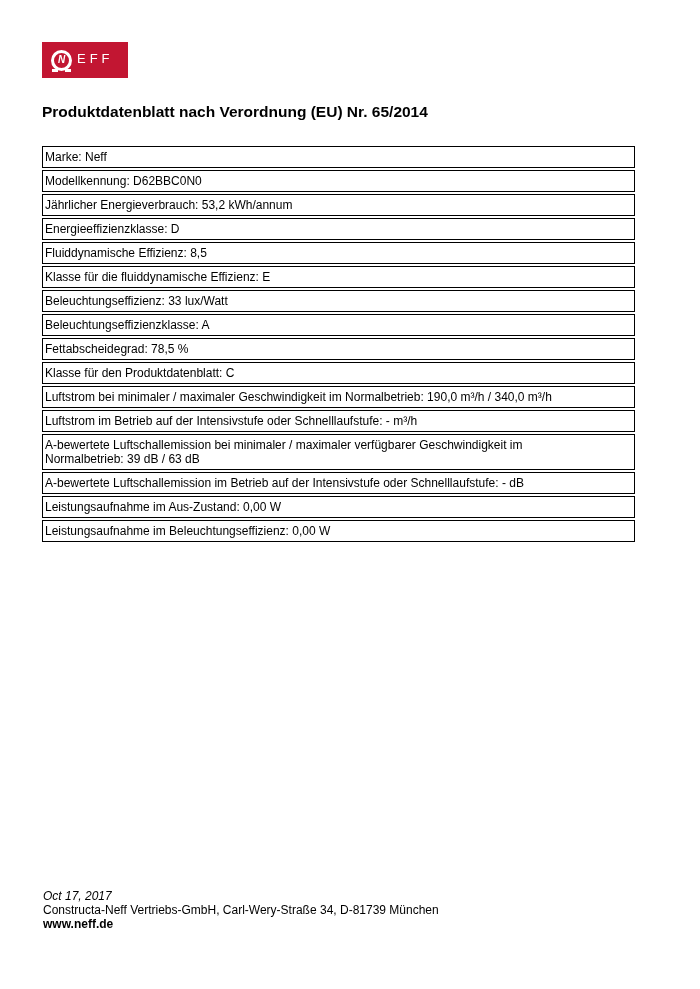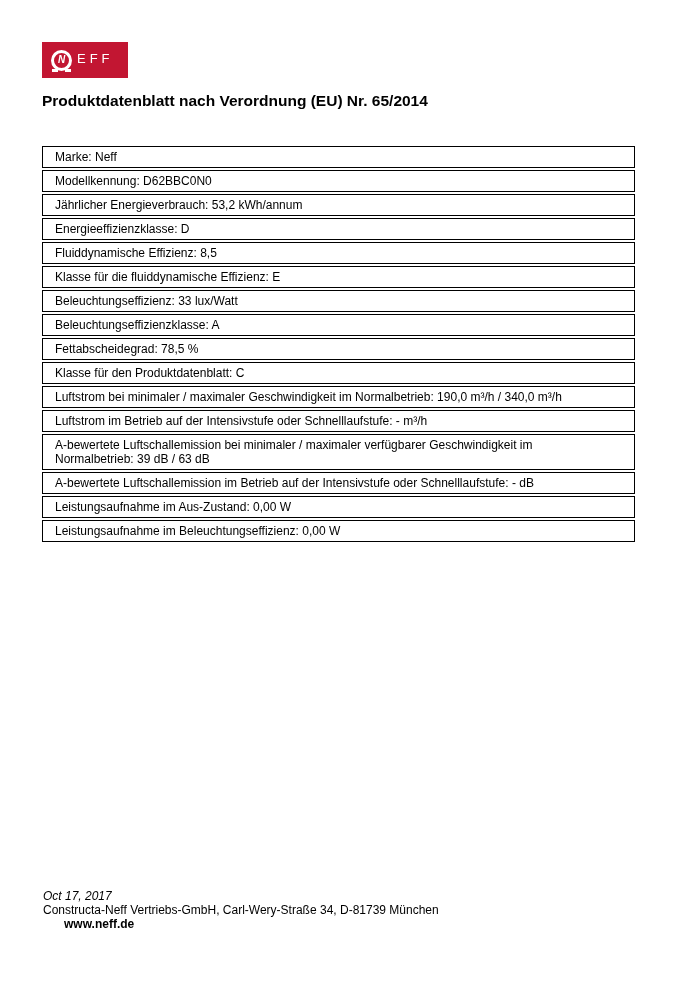--- a/index.html
+++ b/index.html
@@ -60,57 +60,57 @@
     font-size: 13px;
     letter-spacing: 4px;
     margin-left: 5px;
     margin-top: -4px;
   }
 
   
   .title {
     position: absolute;
     left: 42px;
-    top: 92px;
+    top: 103px;
     margin: 0;
     font-size: 15.5px;
     font-weight: bold;
     white-space: nowrap;
   }
 
   
   .spec-table {
     position: absolute;
     left: 42px;
     top: 146px;
     width: 593px;
     box-sizing: border-box;
   }
   .spec-row {
     border: 1px solid #000000;
     margin-bottom: 2px;
-    padding: 3px 12px;
+    padding: 3px 2px;
     font-size: 12px;
     line-height: 14px;
     background: #ffffff;
     box-sizing: border-box;
   }
   .spec-row .cell { display: inline; }
   .spec-row .cell.narrow { display: block; max-width: 545px; }
 
   
   .footer {
     position: absolute;
     left: 43px;
     top: 889px;
     font-size: 12px;
     line-height: 14px;
   }
   .footer-date { font-style: italic; }
-  .footer-website { font-weight: bold; margin-left: 21px; }
+  .footer-website { font-weight: bold; }
 </style>
 </head>
 <body>
 
 <div class="page">
 
   <div class="logo">
     <span class="logo-ring">
       <span class="n">N</span>
       <span class="logo-foot left"></span>

